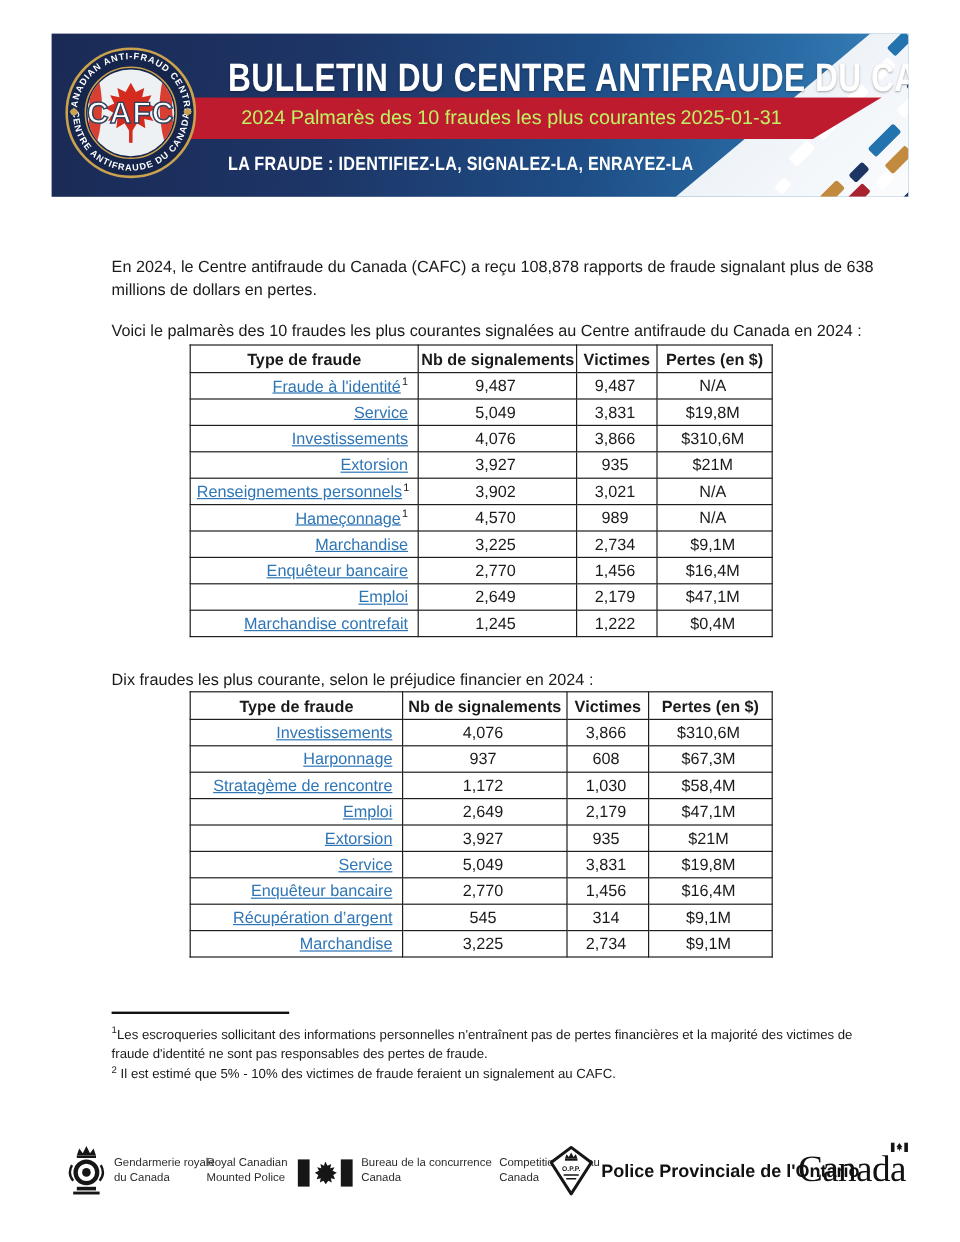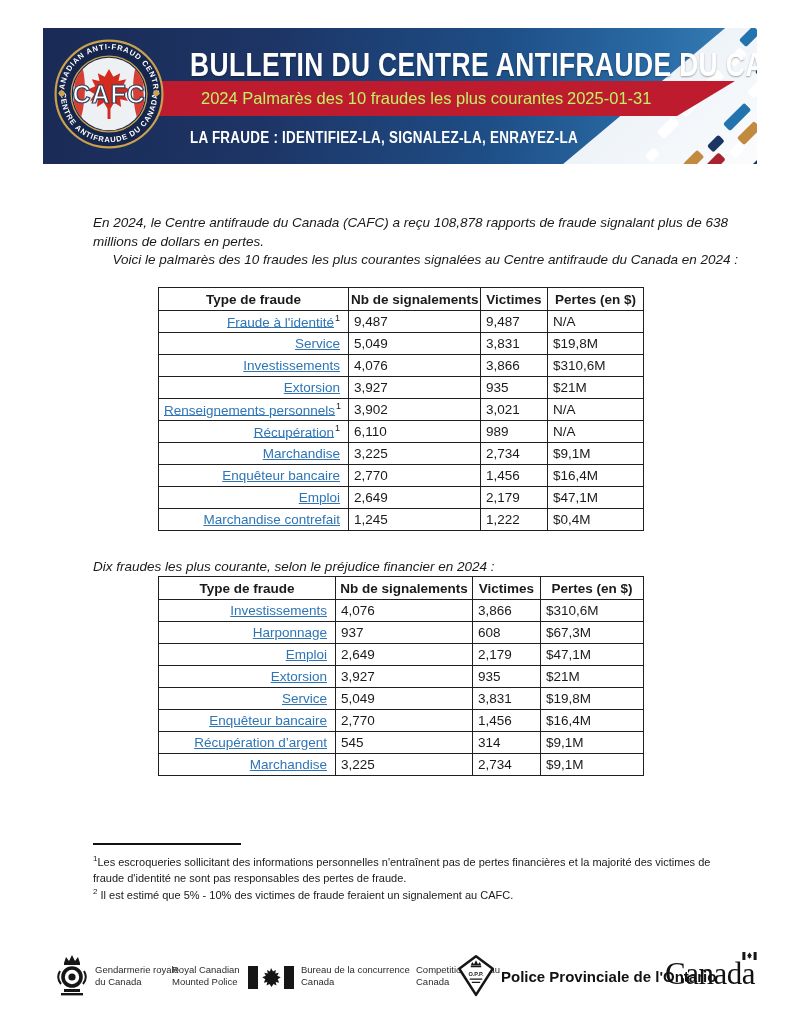--- a/index.html
+++ b/index.html
@@ -30,34 +30,34 @@
     color:#bef264;font-size:16.5px;line-height:35px;white-space:nowrap;
   }
   .red-band .band-label{position:absolute;left:66px;}
   .red-band .band-date{position:absolute;left:432px;}
   .banner-tagline{
     position:absolute;left:147px;top:101px;z-index:2;color:#ffffff;font-weight:bold;
     font-size:16px;letter-spacing:.3px;white-space:nowrap;
     transform:scaleX(.84);transform-origin:left center;
   }
   
-  .para{position:absolute;left:93px;width:645px;font-size:13.5px;line-height:19px;font-style:italic;}
+  .para{position:absolute;left:93px;width:645px;font-size:13.5px;line-height:19px;}
   #p1{top:199px;}
-  #p2{top:236px;text-align:right;}
+  #p2{top:252px;}
   #midtext{top:543px;}
   
   .tblwrap{position:absolute;left:158px;}
   #t1wrap{top:287px;}
   #t2wrap{top:576px;}
   table.dtable{border-collapse:collapse;table-layout:fixed;width:485px;font-size:13.5px;}
   table.dtable th,table.dtable td{
     border:1.4px solid #1f1f1f;padding:1px 8px 2px 5px;height:18px;overflow:hidden;white-space:nowrap;
   }
   table.dtable th{text-align:center;font-weight:bold;padding:2px 2px;margin-left:33px;}
-  table.dtable td.num{text-align:left;}
+  table.dtable td.num{text-align:center;}
   table.dtable td.typ{text-align:right;}
   a.flink{color:#2e75b6;text-decoration:underline;cursor:pointer;}
   td.typ sup{color:#1a1a1a;font-size:9px;margin-left:1px;}
   
   .fnrule{position:absolute;left:93px;top:843px;width:148px;border-top:2px solid #111;}
   .fn{position:absolute;left:93px;width:628px;font-size:11px;line-height:16.5px;margin:0;}
   #fn1{top:851px;}
   #fn2{top:884px;}
   .fn sup{font-size:8px;}
   
@@ -176,22 +176,22 @@
           <td class="num">935</td>
           <td class="num">$21M</td>
         </tr>
         <tr>
           <td class="typ"><a class="flink" href="#">Renseignements personnels</a><sup>1</sup></td>
           <td class="num">3,902</td>
           <td class="num">3,021</td>
           <td class="num">N/A</td>
         </tr>
         <tr>
-          <td class="typ"><a class="flink" href="#">Récupération</a><sup>1</sup></td>
-          <td class="num">6,110</td>
+          <td class="typ"><a class="flink" href="#">Hameçonnage</a><sup>1</sup></td>
+          <td class="num">4,570</td>
           <td class="num">989</td>
           <td class="num">N/A</td>
         </tr>
         <tr>
           <td class="typ"><a class="flink" href="#">Marchandise</a></td>
           <td class="num">3,225</td>
           <td class="num">2,734</td>
           <td class="num">$9,1M</td>
         </tr>
         <tr>
@@ -239,20 +239,26 @@
           <td class="typ"><a class="flink" href="#">Investissements</a></td>
           <td class="num">4,076</td>
           <td class="num">3,866</td>
           <td class="num">$310,6M</td>
         </tr>
         <tr>
           <td class="typ"><a class="flink" href="#">Harponnage</a></td>
           <td class="num">937</td>
           <td class="num">608</td>
           <td class="num">$67,3M</td>
+        </tr>
+        <tr>
+          <td class="typ"><a class="flink" href="#">Stratagème de rencontre</a></td>
+          <td class="num">1,172</td>
+          <td class="num">1,030</td>
+          <td class="num">$58,4M</td>
         </tr>
         <tr>
           <td class="typ"><a class="flink" href="#">Emploi</a></td>
           <td class="num">2,649</td>
           <td class="num">2,179</td>
           <td class="num">$47,1M</td>
         </tr>
         <tr>
           <td class="typ"><a class="flink" href="#">Extorsion</a></td>
           <td class="num">3,927</td>

